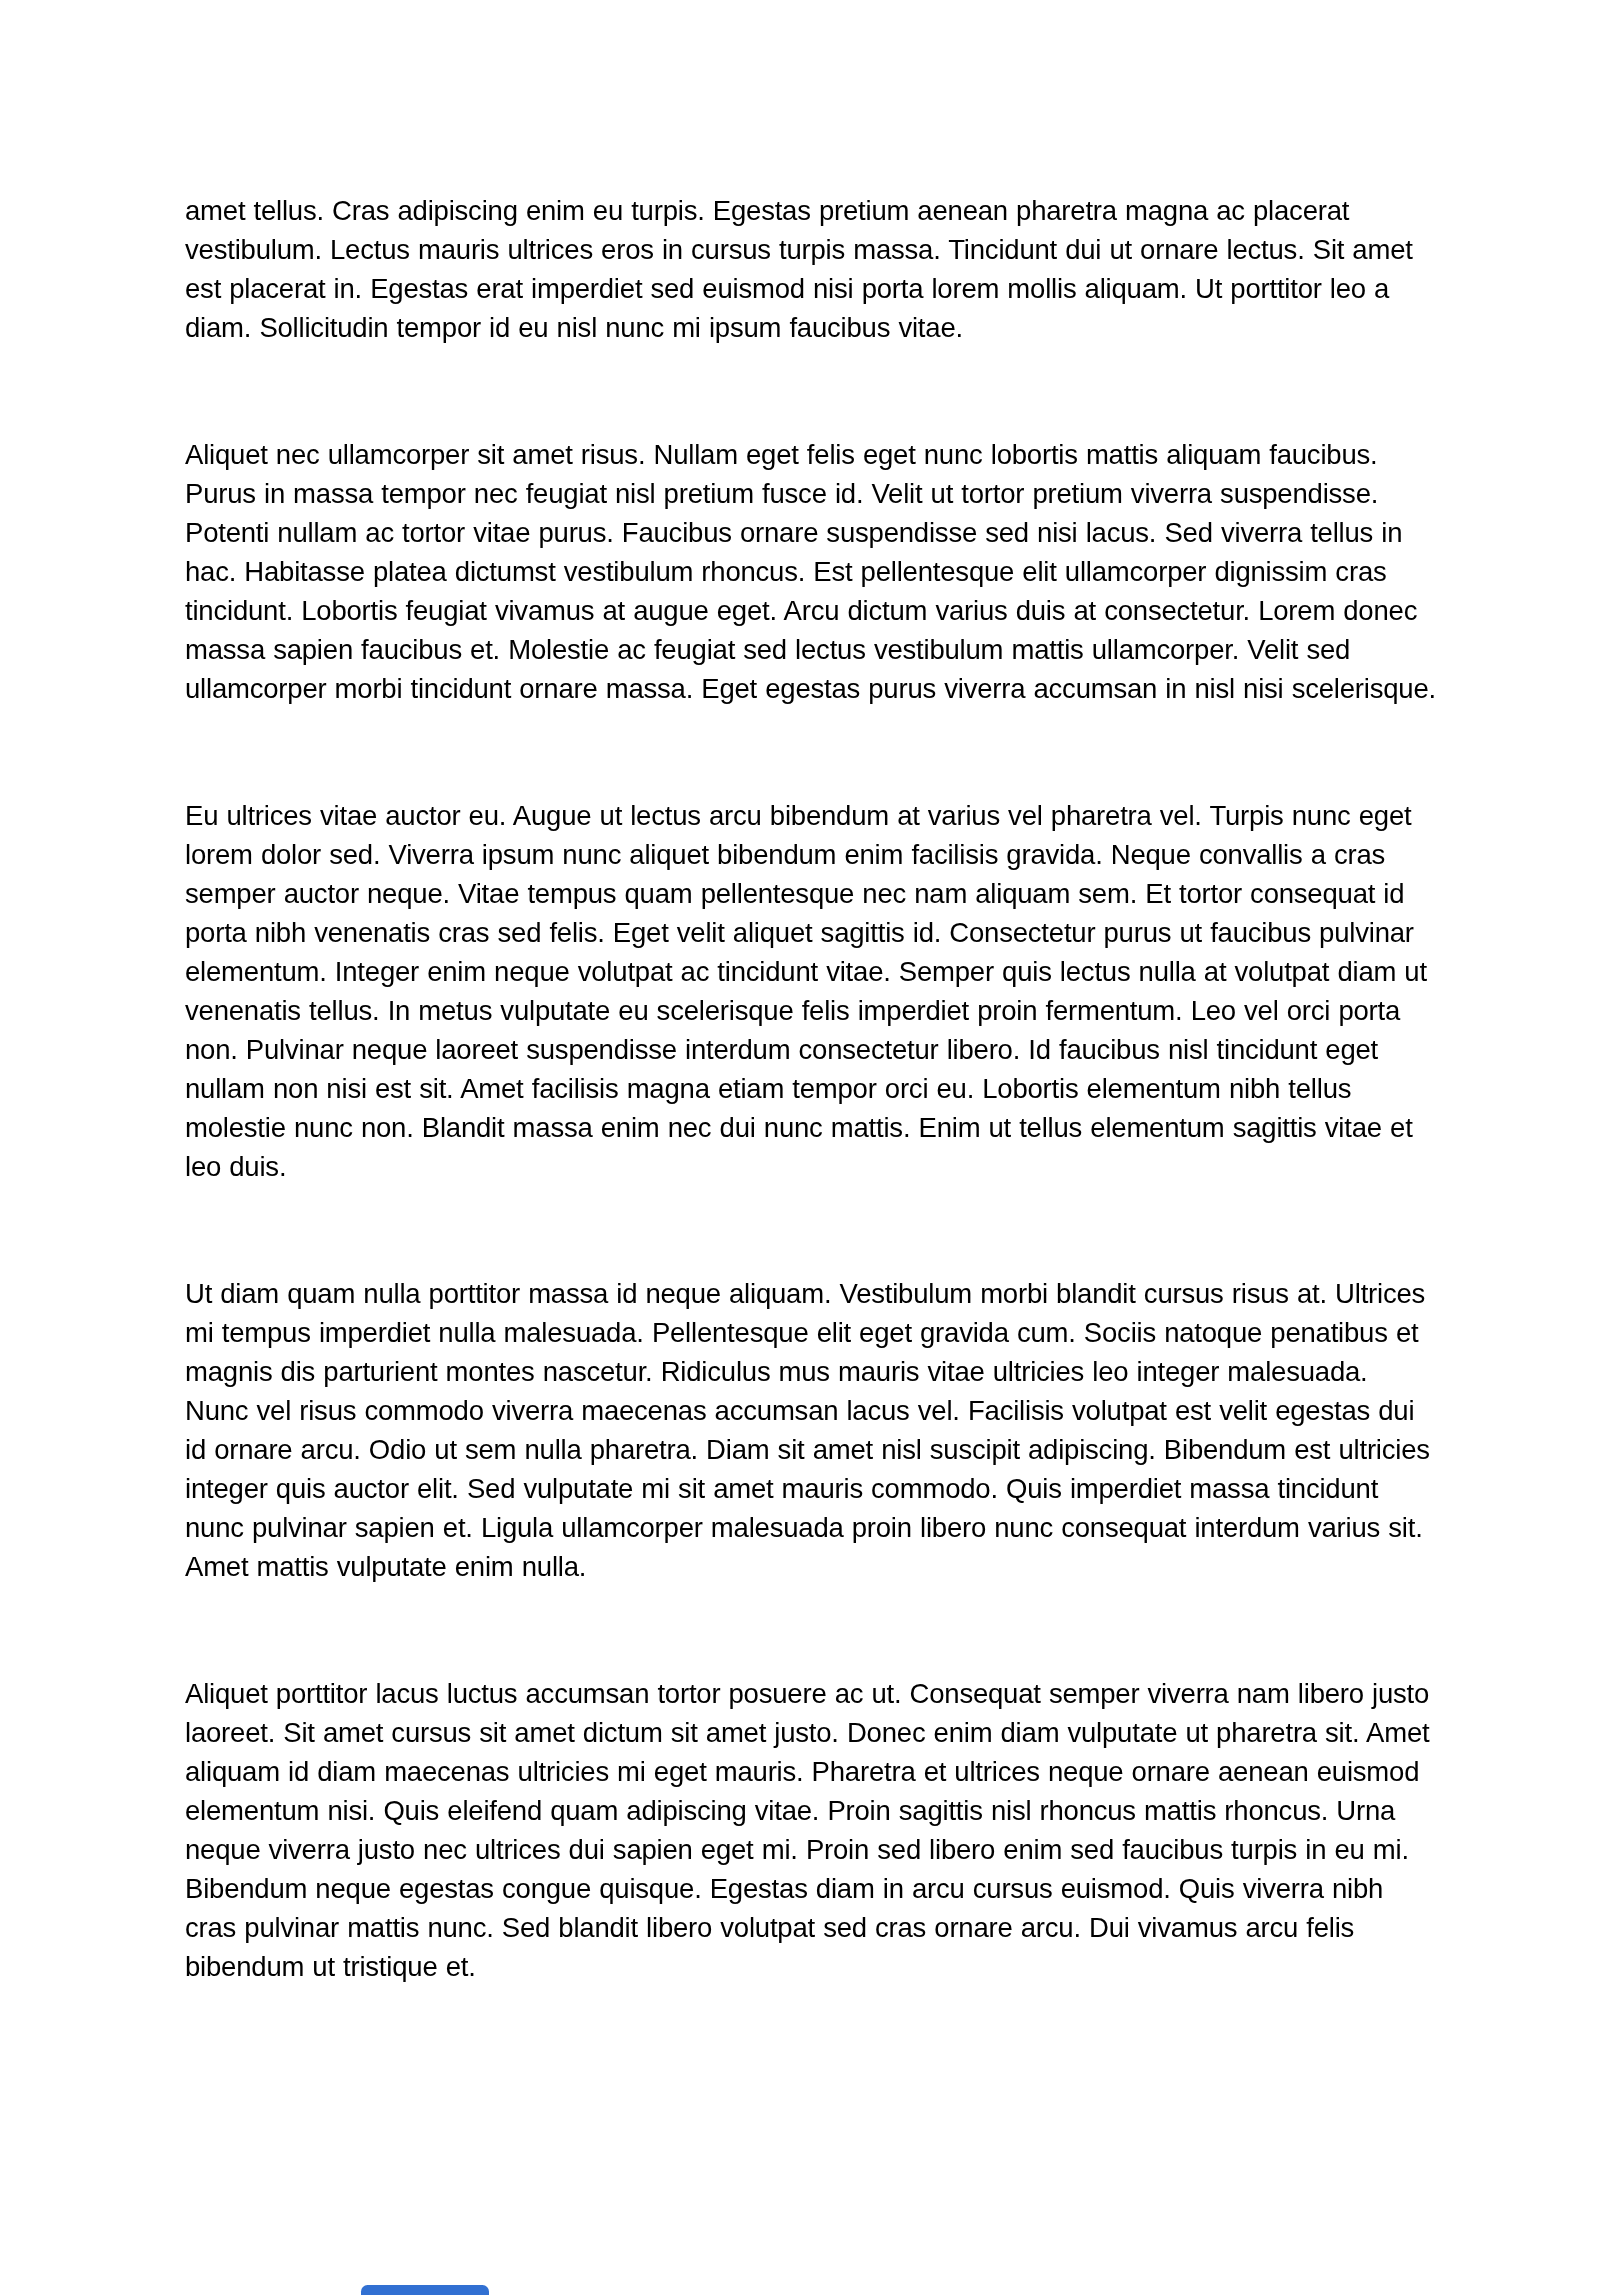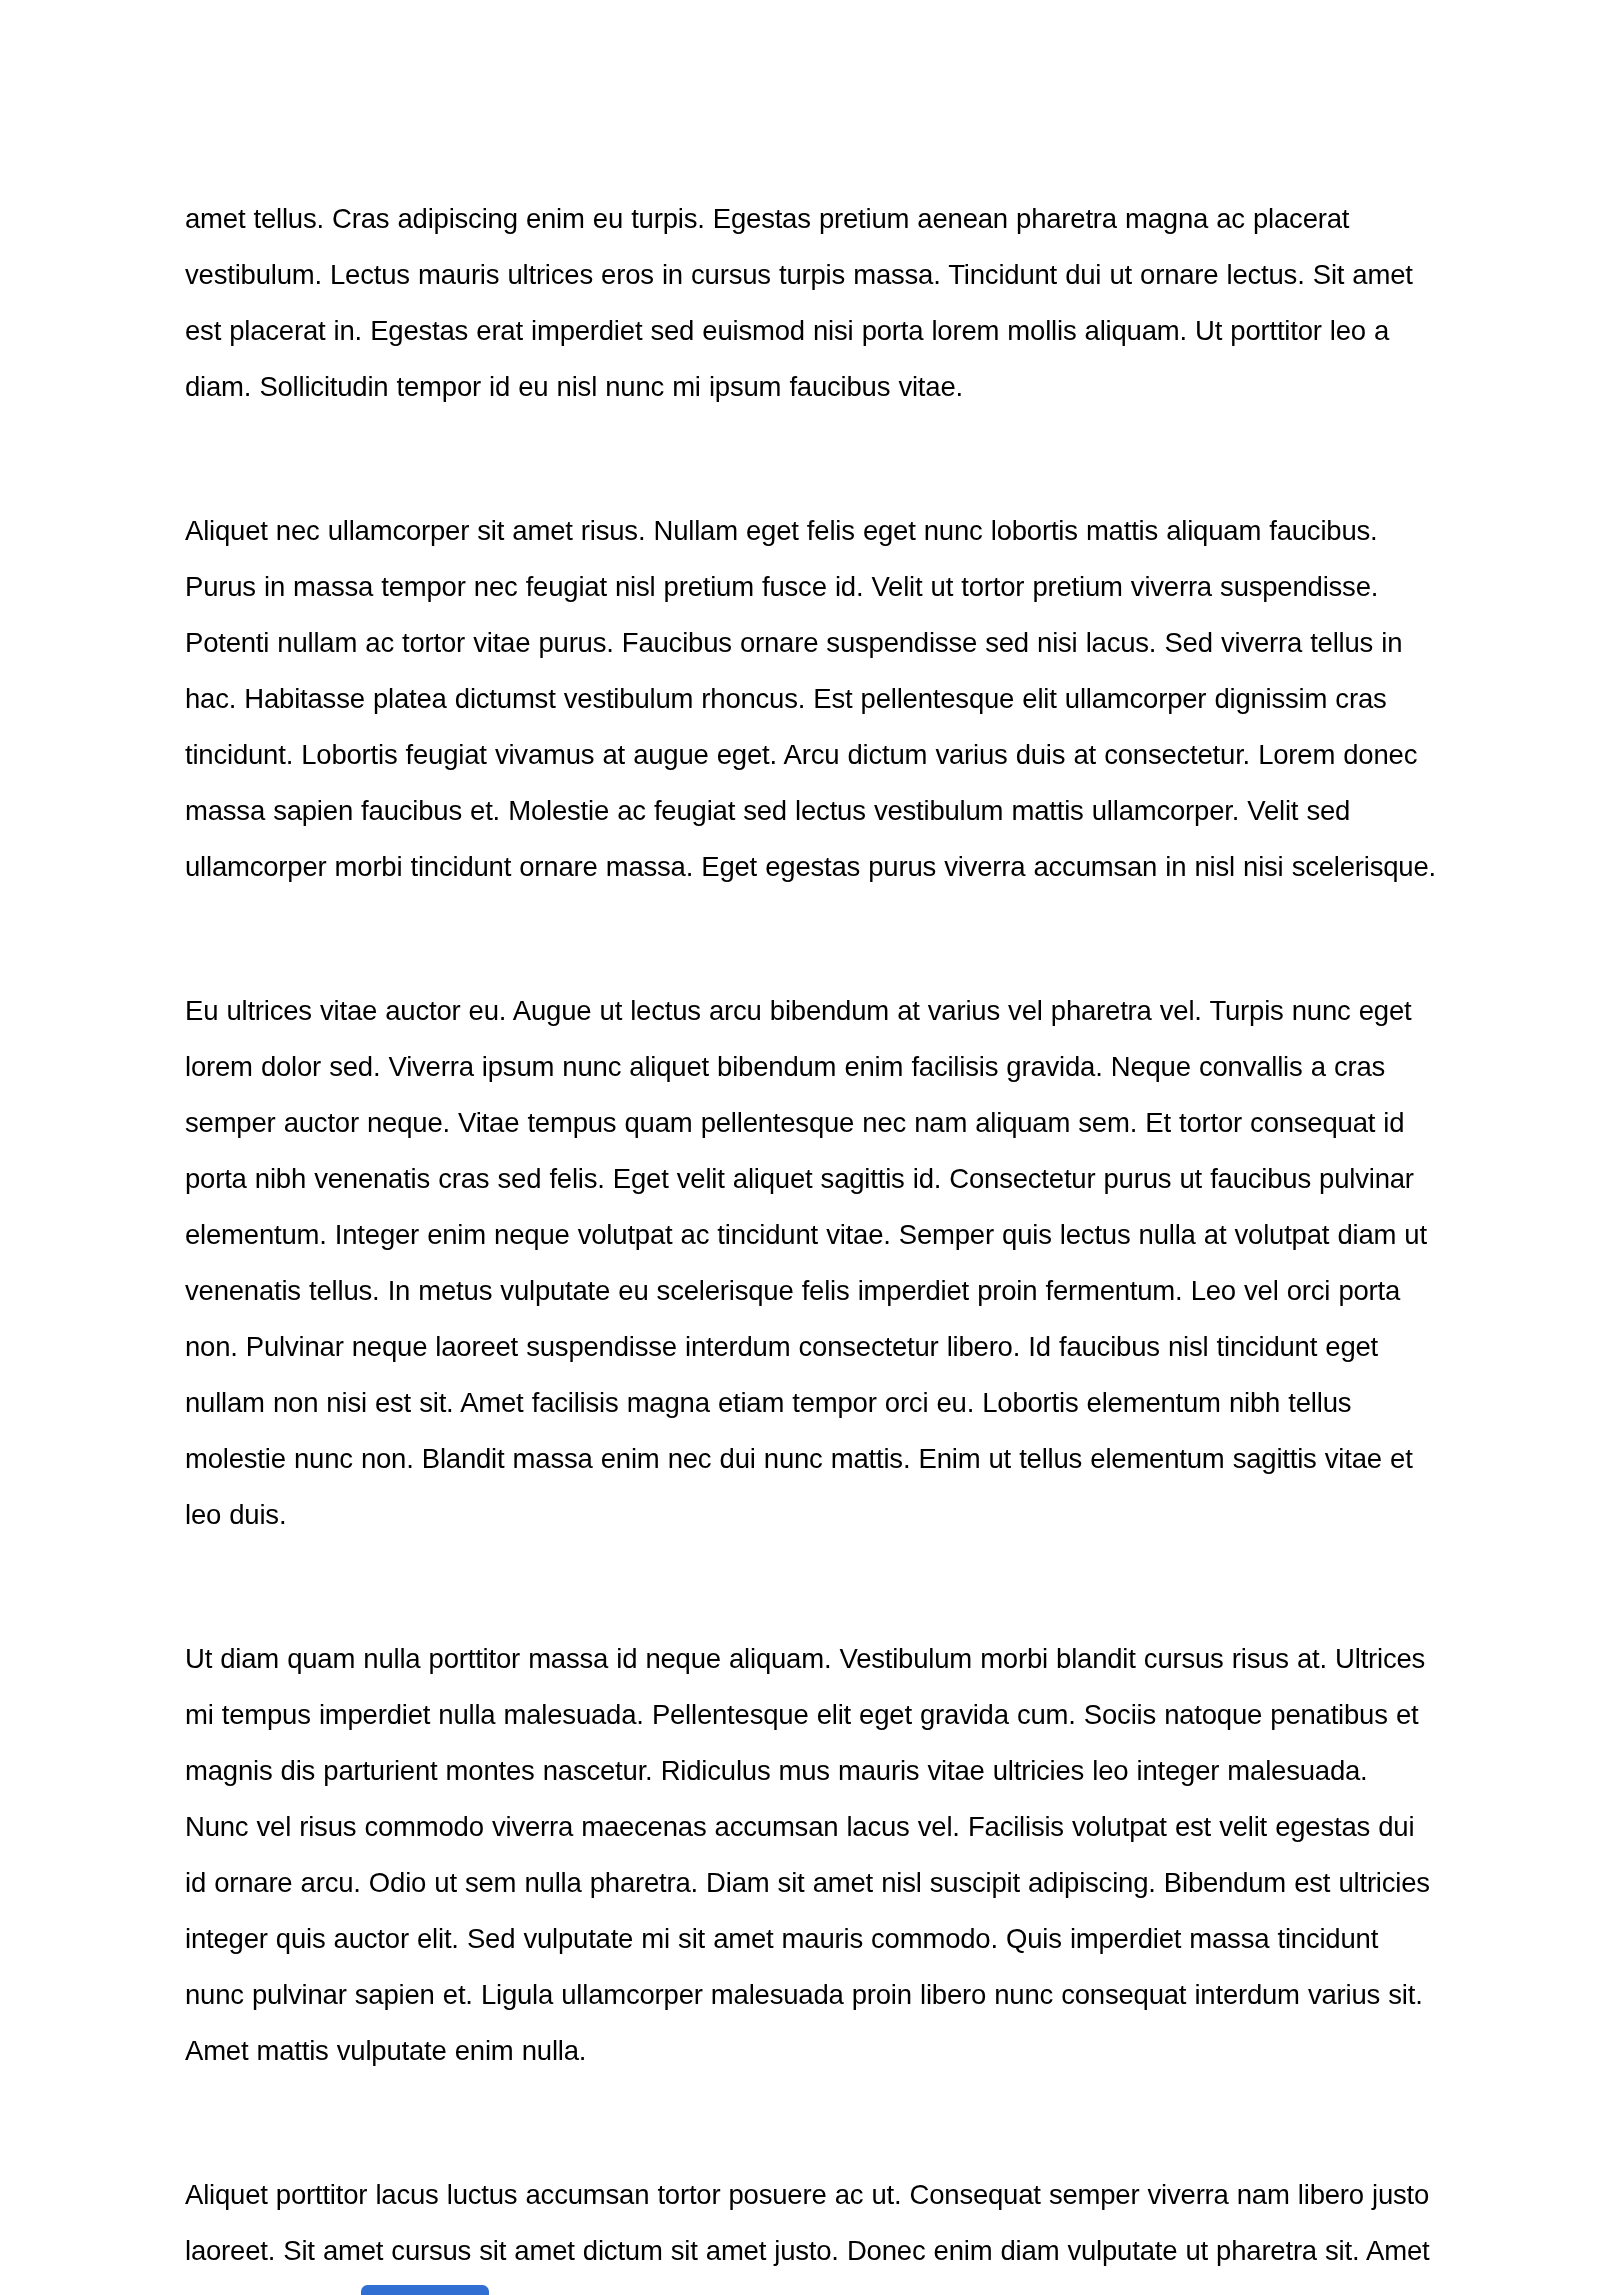--- a/index.html
+++ b/index.html
@@ -13,21 +13,21 @@
   }
   .content {
     position: absolute;
     left: 185px;
     top: 191px;
     width: 1254px;
   }
   .content p {
     margin: 0 0 88px 0;
     font-size: 27.5px;
-    line-height: 56px;
+    line-height: 39px;
     letter-spacing: -0.2px;
     color: #000000;
     text-align: left;
     word-spacing: 0.7px;
   }
   .bottom-marker {
     position: absolute;
     left: 361px;
     bottom: 0;
     width: 128px;

